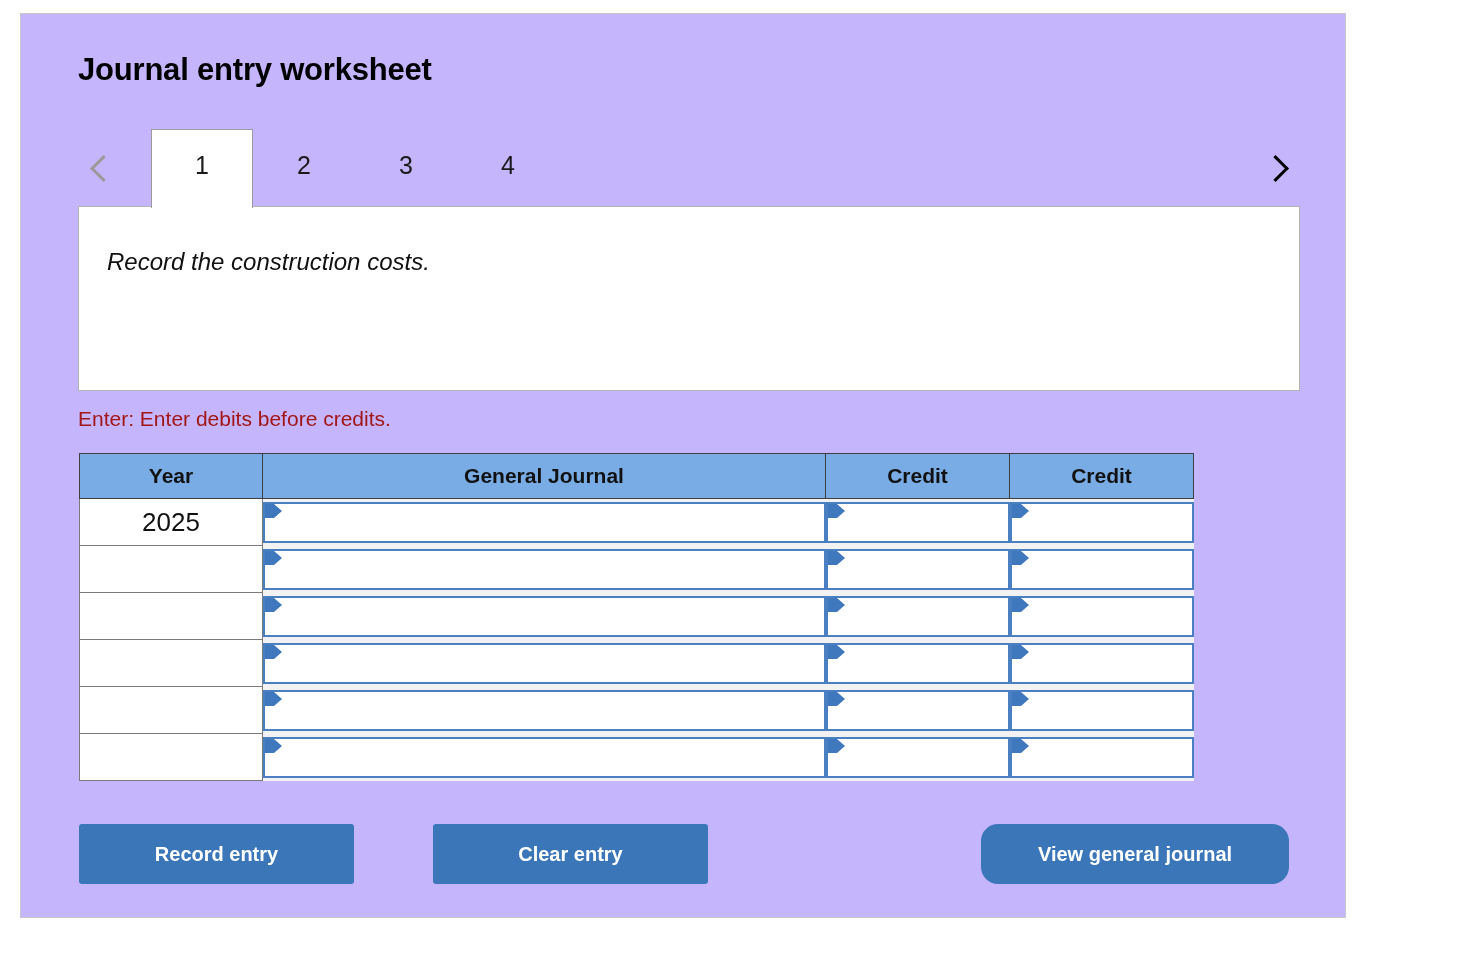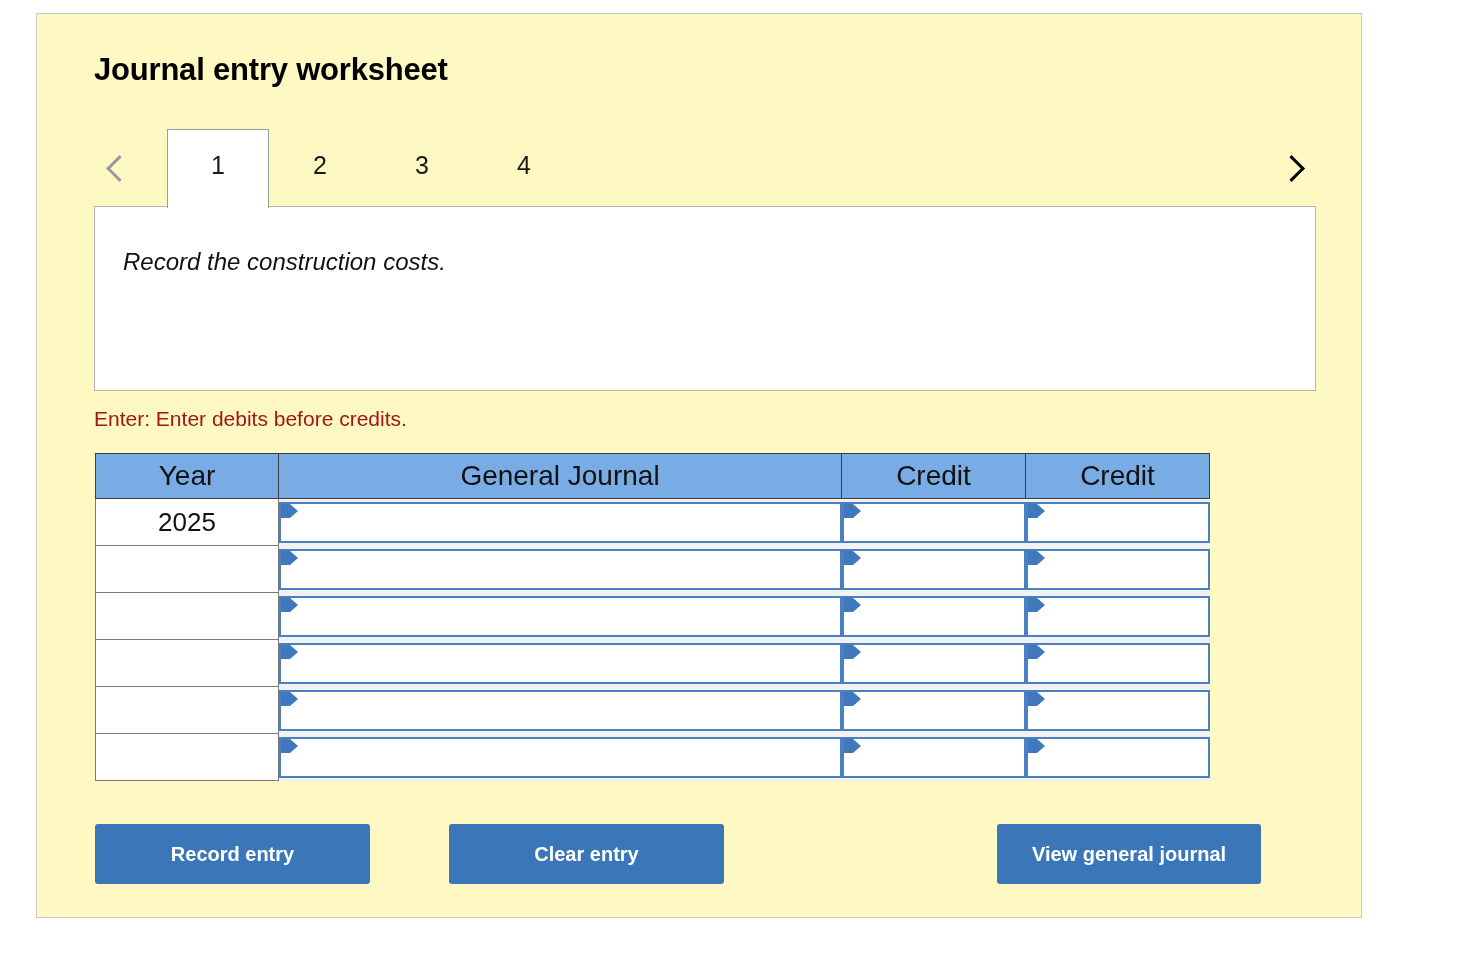--- a/index.html
+++ b/index.html
@@ -9,25 +9,25 @@
   }
   body {
     width: 1484px;
     height: 980px;
     font-family: "Liberation Sans", sans-serif;
     overflow: hidden;
   }
 
   #worksheet-panel {
     position: absolute;
-    left: 36px;
+    left: 20px;
     top: 13px;
     width: 1326px;
     height: 905px;
-    background: #fef9c3;
+    background: #c4b5fd;
     border: 1px solid #c8c8c8;
     box-sizing: border-box;
   }
 
   
   #page-title {
     position: absolute;
     left: 57px;
     top: 38px;
     font-size: 31px;
@@ -142,22 +142,22 @@
     position: absolute;
     left: 58px;
     top: 439px;
     width: 1110px;
     border-collapse: collapse;
     table-layout: fixed;
   }
   #journal-table th {
     background: #79ace5;
     border: 1px solid #3f3f3f;
-    font-size: 28px;
-    font-weight: normal;
+    font-size: 21px;
+    font-weight: bold;
     color: #111111;
     height: 44px;
     padding: 0;
     text-align: center;
   }
   .col-year   { width: 182px; }
   .col-gj     { width: 562px; }
   .col-debit  { width: 183px; }
   .col-credit { width: 183px; }
 
@@ -219,21 +219,21 @@
     color: #ffffff;
     font-size: 20px;
     font-weight: bold;
     border: none;
     border-radius: 3px;
     cursor: pointer;
     font-family: "Liberation Sans", sans-serif;
   }
   #record-entry-button     { left: 58px;  top: 810px; width: 275px; }
   #clear-entry-button      { left: 412px; top: 810px; width: 275px; }
-  #view-general-journal-button { left: 960px; top: 810px; width: 264px; }
+  #view-general-journal-button { left: 960px; top: 810px; width: 308px; border-radius: 17px; }
 </style>
 </head>
 <body>
 
 <div id="worksheet-panel">
 
   <div id="page-title">Journal entry worksheet</div>
 
   <div id="tab-strip">
     <div id="prev-page-button">

